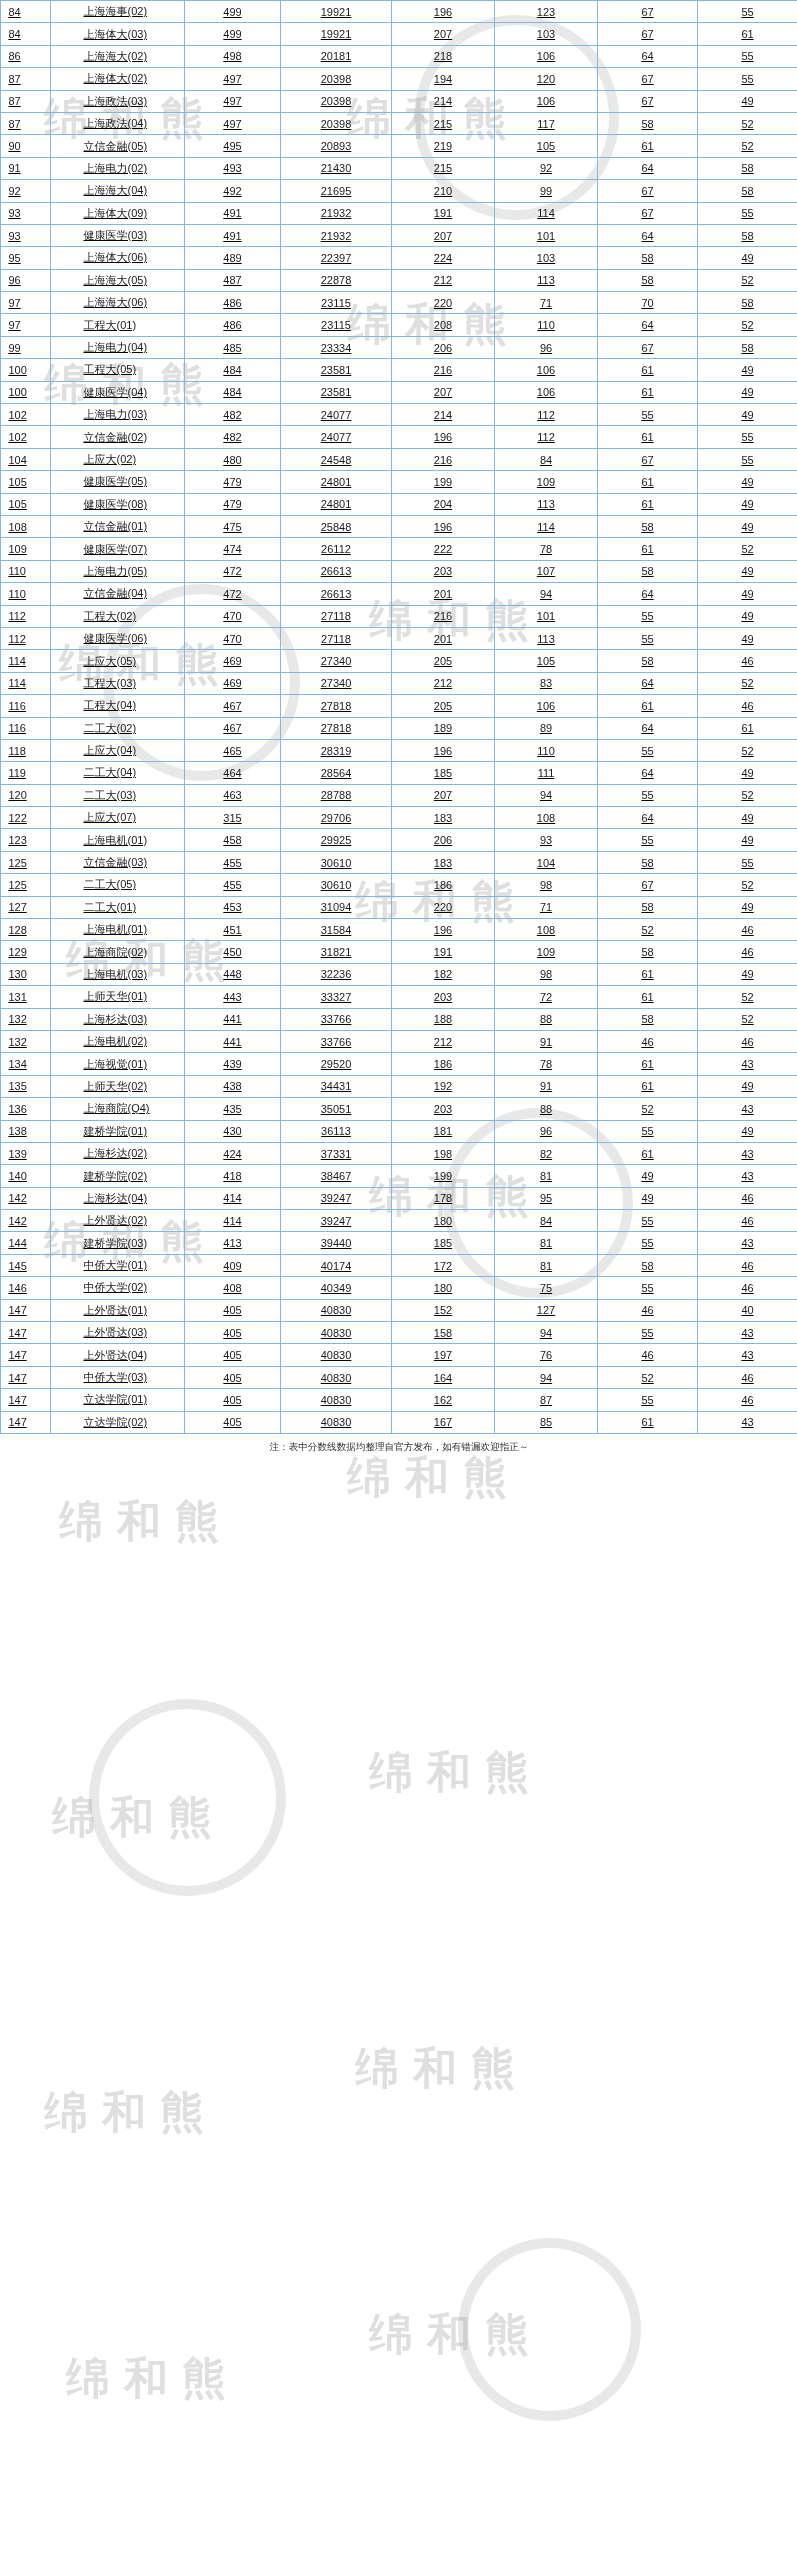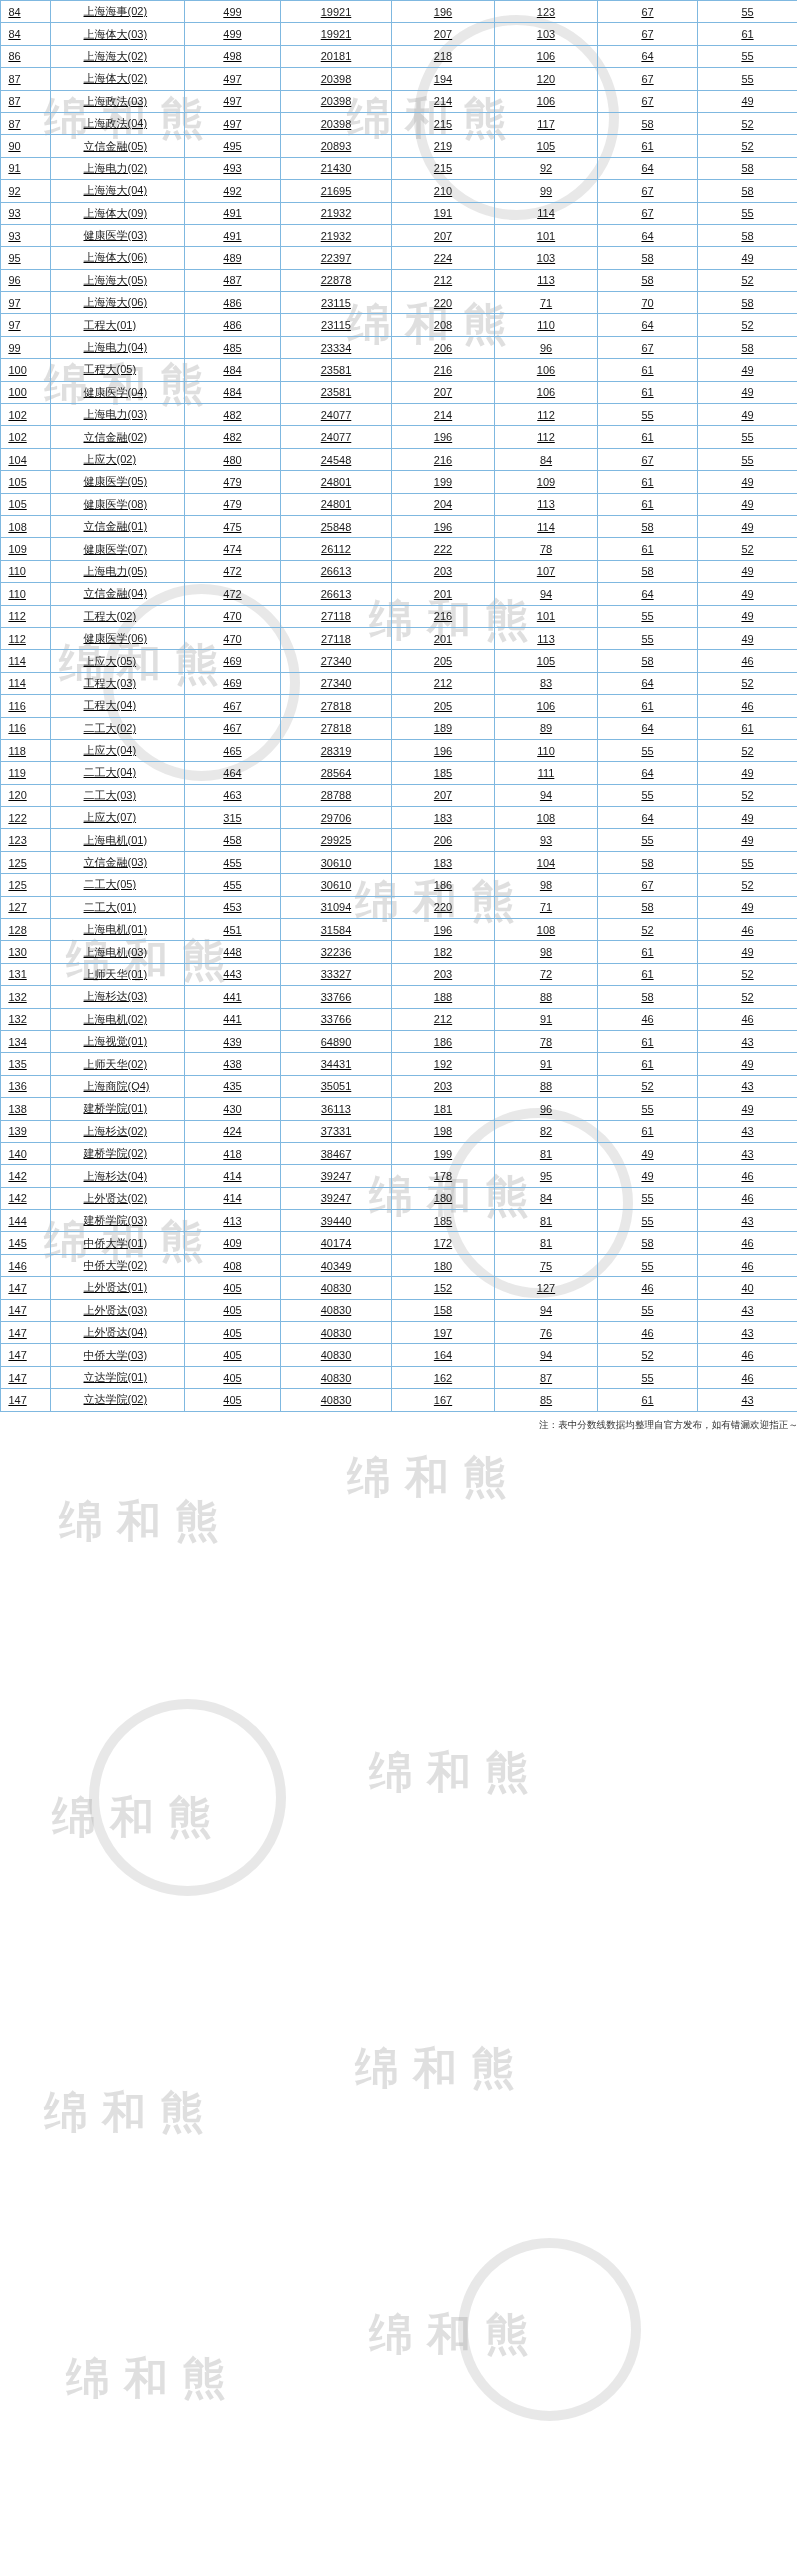--- a/index.html
+++ b/index.html
@@ -64,21 +64,21 @@
   col.c3 { width: 111px; }
   col.c4 { width: 103px; }
   col.c5 { width: 103px; }
   col.c6 { width: 100px; }
   col.c7 { width: 100px; }
   td.col0 { text-align: left; padding-left: 7.4px; }
   td.col1 { text-align: left; padding-left: 32.5px; }
   .footnote {
     position: relative;
     z-index: 1;
-    text-align: right;
+    text-align: center;
     font-size: 9.6px;
     color: #333;
     padding: 7.4px 0 10.3px 0;
   }
 </style>
 </head>
 <body>
 
 <div class="sheet">
 
@@ -535,20 +535,30 @@
           <td class="col0">128</td>
           <td class="col1">上海电机(01)</td>
           <td class="col2">451</td>
           <td class="col3">31584</td>
           <td class="col4">196</td>
           <td class="col5">108</td>
           <td class="col6">52</td>
           <td class="col7">46</td>
         </tr>
         <tr>
+          <td class="col0">129</td>
+          <td class="col1">上海商院(02)</td>
+          <td class="col2">450</td>
+          <td class="col3">31821</td>
+          <td class="col4">191</td>
+          <td class="col5">109</td>
+          <td class="col6">58</td>
+          <td class="col7">46</td>
+        </tr>
+        <tr>
           <td class="col0">130</td>
           <td class="col1">上海电机(03)</td>
           <td class="col2">448</td>
           <td class="col3">32236</td>
           <td class="col4">182</td>
           <td class="col5">98</td>
           <td class="col6">61</td>
           <td class="col7">49</td>
         </tr>
         <tr>
@@ -578,21 +588,21 @@
           <td class="col3">33766</td>
           <td class="col4">212</td>
           <td class="col5">91</td>
           <td class="col6">46</td>
           <td class="col7">46</td>
         </tr>
         <tr>
           <td class="col0">134</td>
           <td class="col1">上海视觉(01)</td>
           <td class="col2">439</td>
-          <td class="col3">64890</td>
+          <td class="col3">29520</td>
           <td class="col4">186</td>
           <td class="col5">78</td>
           <td class="col6">61</td>
           <td class="col7">43</td>
         </tr>
         <tr>
           <td class="col0">135</td>
           <td class="col1">上师天华(02)</td>
           <td class="col2">438</td>
           <td class="col3">34431</td>

